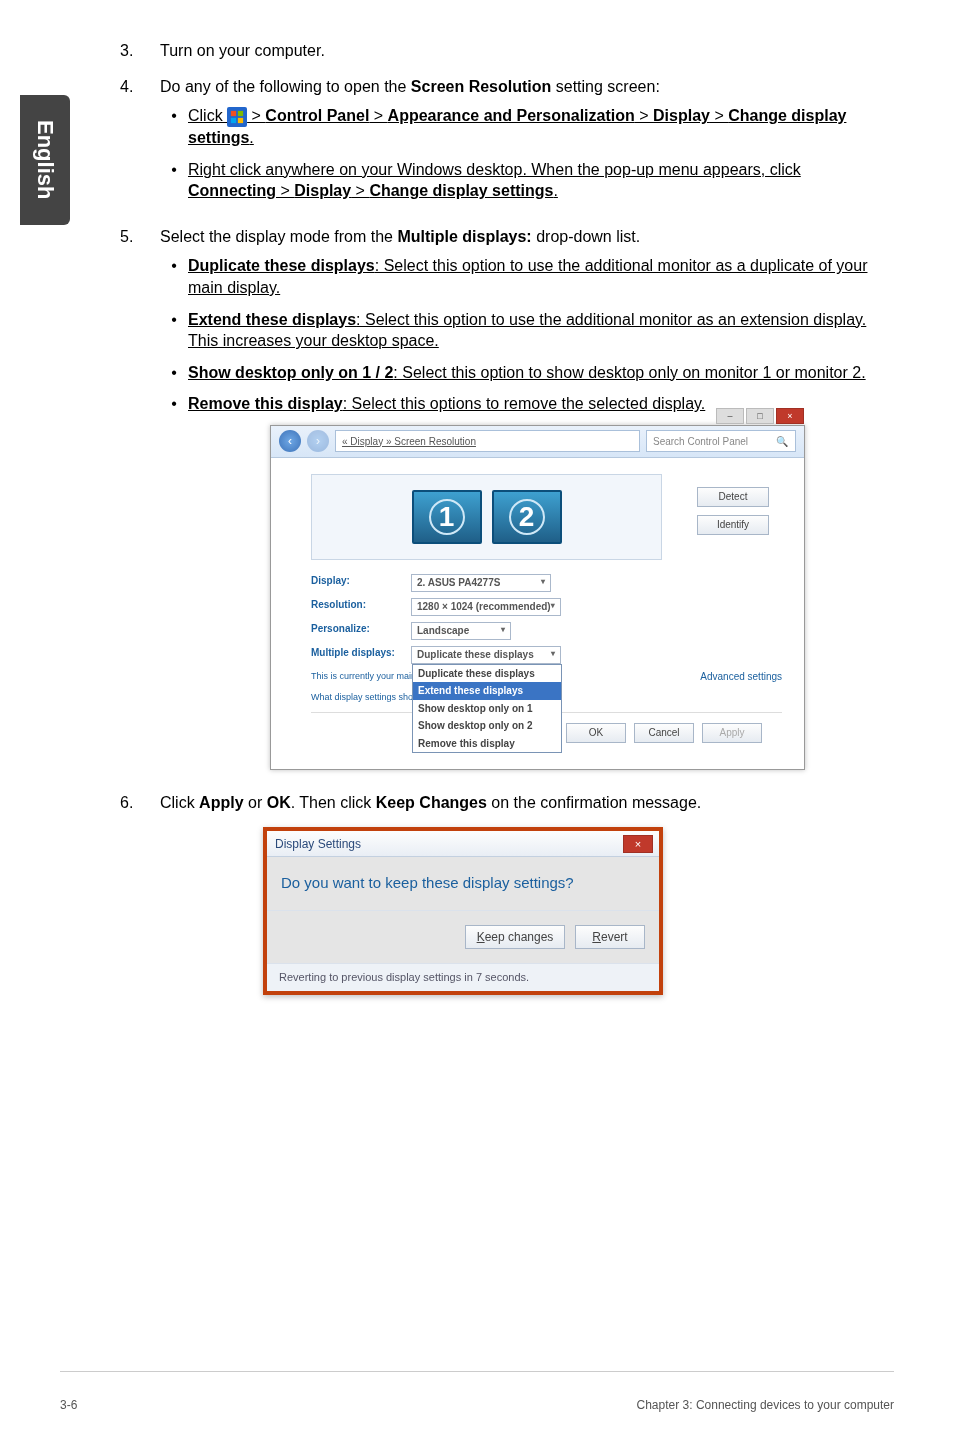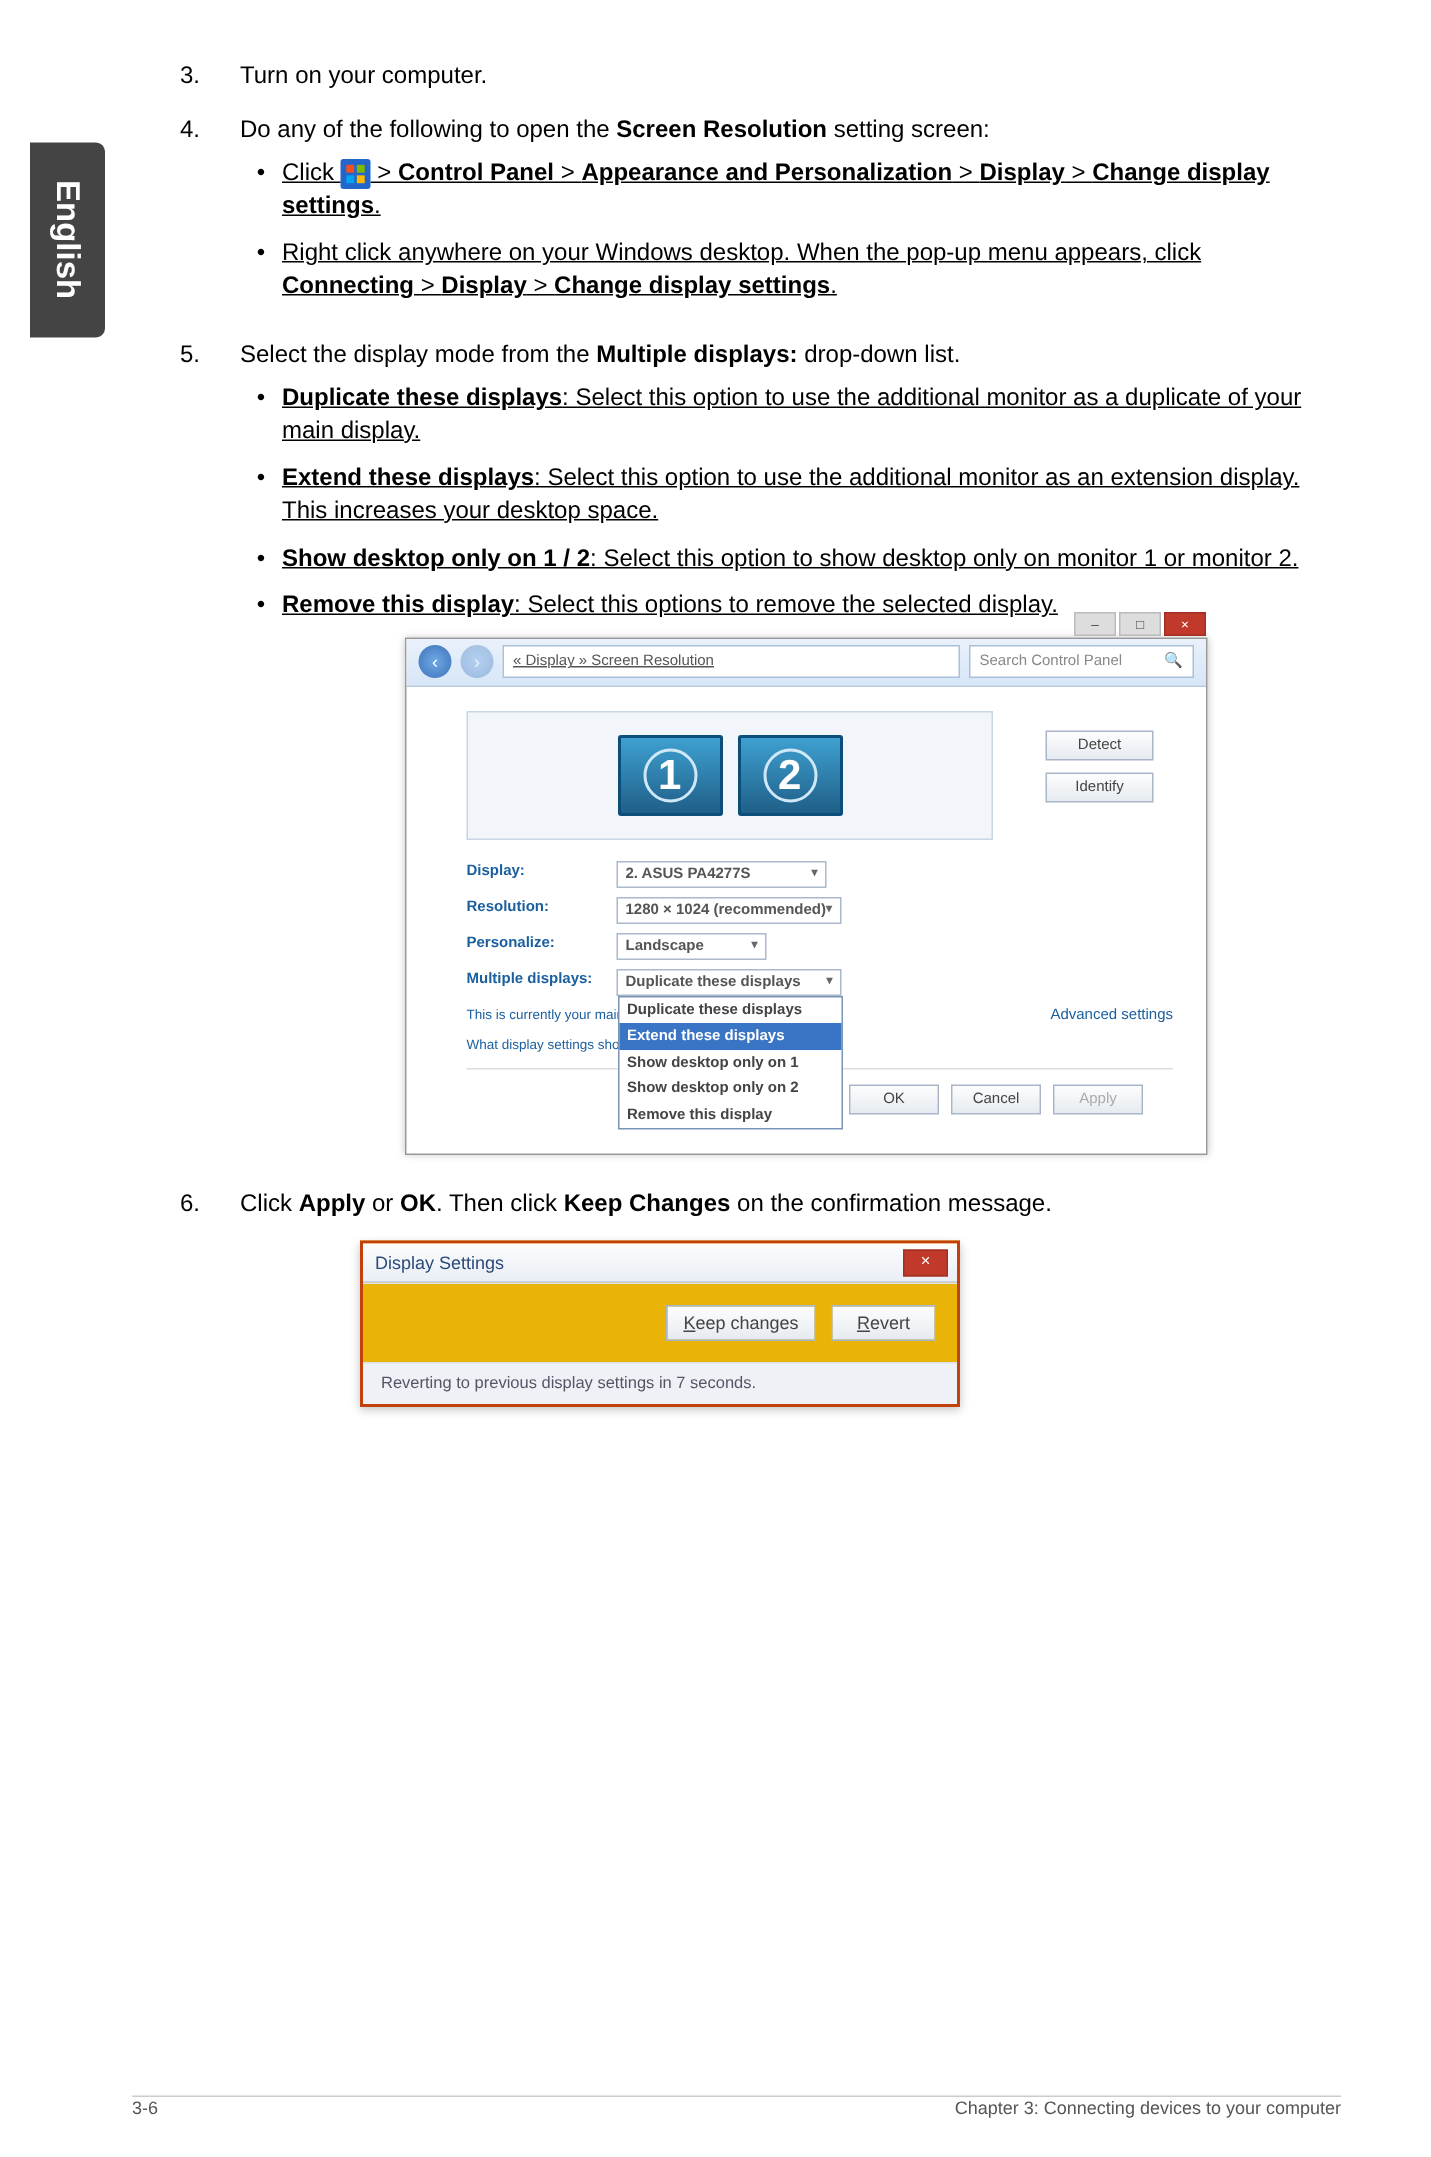--- a/index.html
+++ b/index.html
@@ -135,46 +135,45 @@
   .footer-btns {
     border-top:1px solid #ddd; margin-top:8px; padding-top:10px;
     display:flex; justify-content:flex-end; gap:8px; padding-right:20px;
   }
   .footer-btns .winbtn { min-width:60px; }
   .footer-btns .winbtn.disabled { color:#aaa; }
 
   
   .shot2 {
     width: 400px;
-    border:2px solid #c2410c;
-    background:#eab308;
+    border:4px solid #c2410c;
+    background:#e5e5e5;
     font-family:"Segoe UI",Tahoma,sans-serif;
     box-shadow: 0 2px 6px rgba(0,0,0,0.25);
-    margin: 14px 0 0 80px;
+    margin: 14px 0 0 103px;
   }
   .s2-title {
     height:26px; background:linear-gradient(#fdfdfd,#e9eef5);
     display:flex;align-items:center;justify-content:space-between;
     padding:0 6px 0 8px;font-size:12px;color:#2b4a7a;border-bottom:1px solid #c3d0e0;
   }
   .s2-close { width:30px;height:18px;background:#c0392b;color:#fff;display:flex;align-items:center;justify-content:center;font-size:11px;border:1px solid #a03024;}
   .s2-body { padding:16px 14px; }
   .s2-q { color:#1a5f9e; font-size:15px; }
   .s2-btns { display:flex; justify-content:flex-end; gap:10px; padding:14px 14px; border-top:1px solid #dbe2ec;}
   .s2-bottom { background:#eef2f7; font-size:11px; color:#556; padding:6px 12px; border-top:1px solid #dbe2ec;}
 
   .page-footer {
     position: absolute;
     bottom: 26px;
     left: 60px; right: 60px;
     display:flex; justify-content:space-between;
     font-size:12px; color:#555;
     border-top: 1px solid #ccc;
-    padding-top: 0;
-    margin-left: 28px;
+    padding-top: 26px;
   }
 </style>
 </head>
 <body>
 
 <div class="side-tab">English</div>
 
 <div class="content">
   <ol class="main-list">
 
@@ -326,20 +325,23 @@
       <div class="num">6.</div>
       <div class="li-body">
         <span>Click </span><b>Apply</b><span> or </span><b>OK</b><span>. Then click </span><b>Keep Changes</b><span> on the confirmation message.</span>
 
         
         <div class="shot2">
           <div class="s2-title">
             <span>Display Settings</span>
             <div class="s2-close">×</div>
           </div>
+          <div class="s2-body">
+            <div class="s2-q">Do you want to keep these display settings?</div>
+          </div>
           <div class="s2-btns">
             <div class="winbtn" style="min-width:100px;height:24px;font-size:12px"><u>K</u>eep changes</div>
             <div class="winbtn" style="min-width:70px;height:24px;font-size:12px"><u>R</u>evert</div>
           </div>
           <div class="s2-bottom">Reverting to previous display settings in 7 seconds.</div>
         </div>
       </div>
     </li>
 
   </ol>

